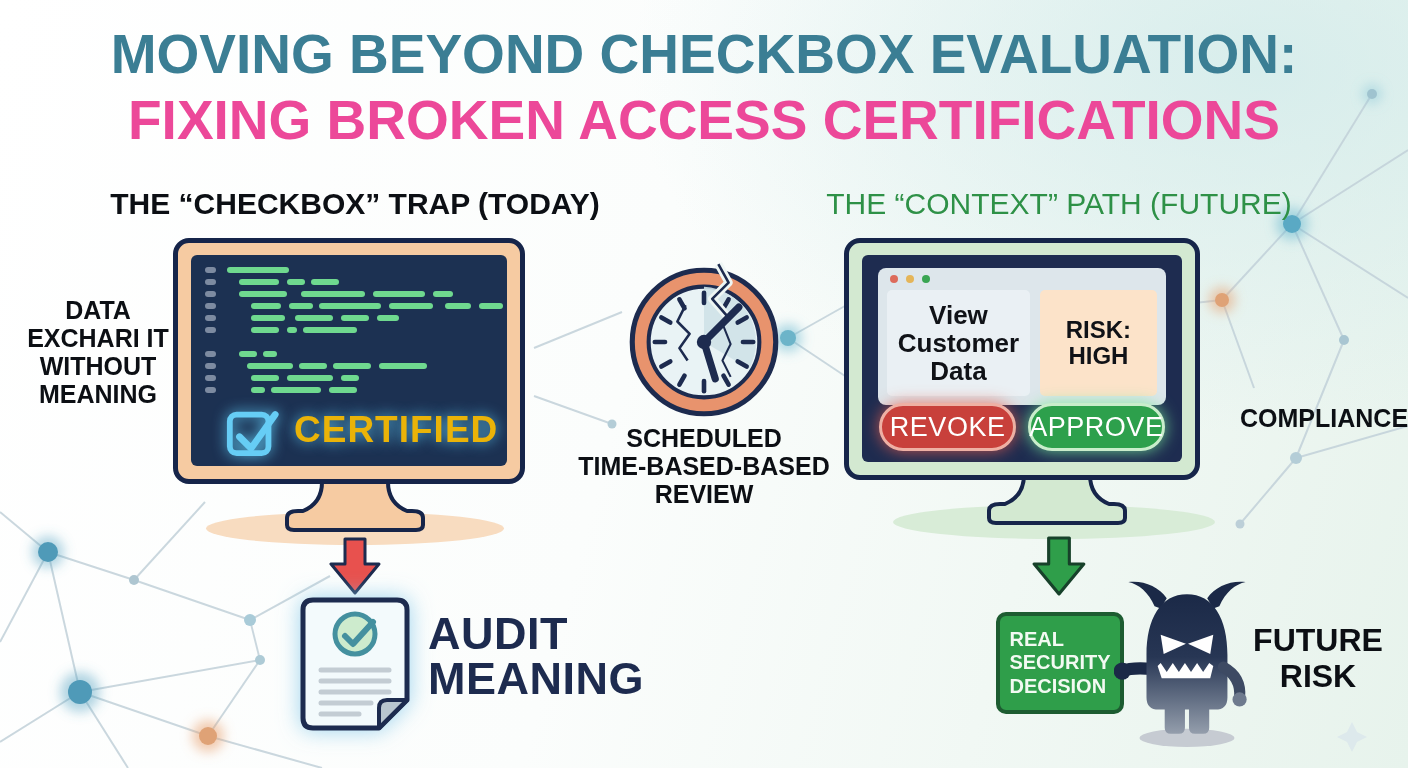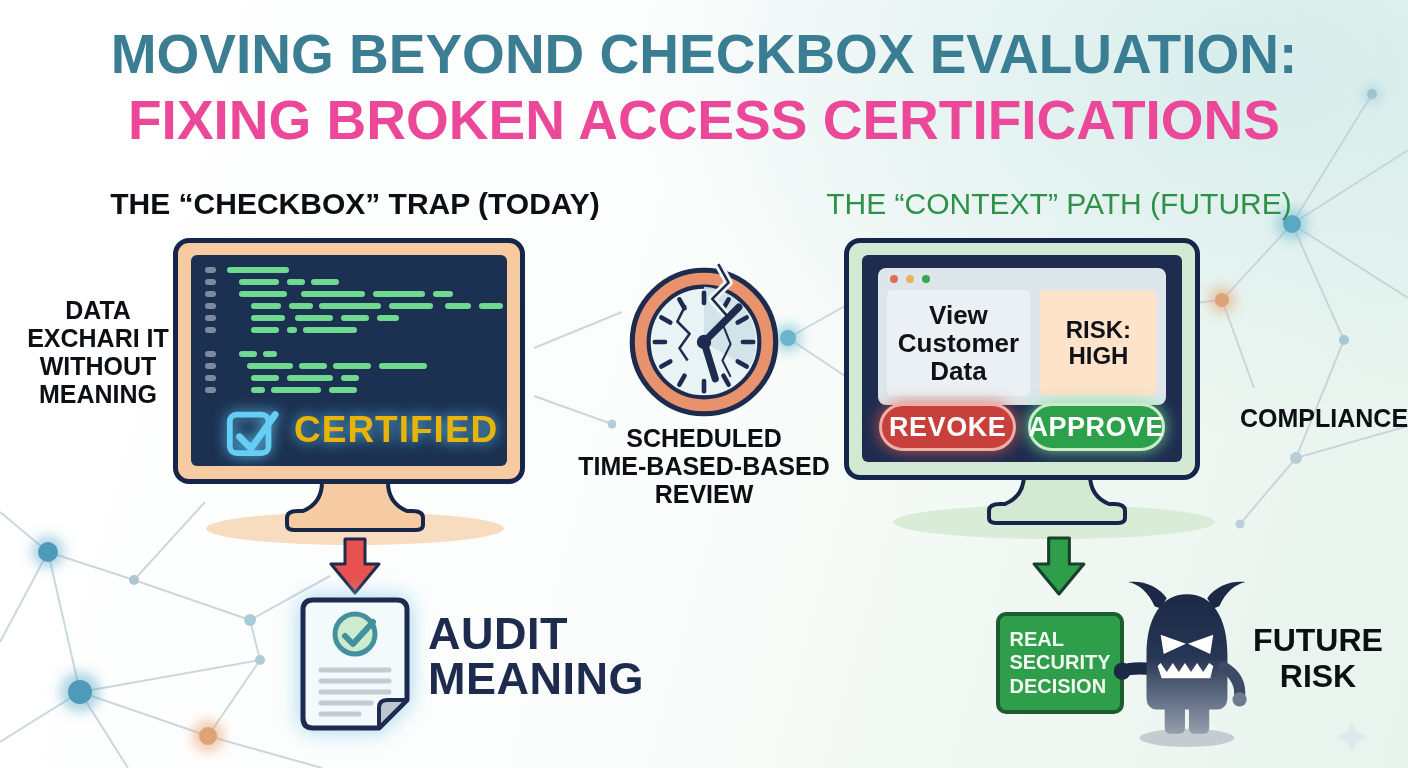--- a/index.html
+++ b/index.html
@@ -40,21 +40,21 @@
 
   .window{position:absolute;left:16px;top:13px;right:16px;height:137px;background:#dde6eb;border-radius:8px}
   .win-dots{position:absolute;left:12px;top:7px;display:flex;gap:8px}
   .dot{width:8px;height:8px;border-radius:50%}
   .win-body{position:absolute;left:9px;right:9px;top:22px;bottom:9px;display:flex;gap:10px}
   .card{border-radius:5px;display:flex;align-items:center;justify-content:center;text-align:center;font-weight:bold;color:#101217}
   .card-left{flex:1.22;background:#eaf0f4;font-size:26px;line-height:1.08}
   .card-right{flex:1;background:#fce3c9;font-size:24px;line-height:1.1}
 
   .btn-row{position:absolute;left:17px;right:17px;bottom:11px;height:48px;display:flex;justify-content:space-between}
-  .pill{width:48%;height:100%;border-radius:26px;display:flex;align-items:center;justify-content:center;color:#fff;font-size:27px;font-weight:bold;letter-spacing:.5px;cursor:default}
+  .pill{width:48%;height:100%;border-radius:26px;display:flex;align-items:center;justify-content:center;color:#fff;font-size:27px;font-weight:normal;letter-spacing:.5px;cursor:default}
   .pill-revoke{background:#c8403b;border:3px solid #eeb0a4;box-shadow:0 0 16px rgba(233,92,76,.8)}
   .pill-approve{background:#2da04c;border:3px solid #c9edcb;box-shadow:0 0 16px rgba(120,230,150,.85)}
 
   .shadow-ell{border-radius:50%}
   .sh-left{left:206px;top:512px;width:298px;height:33px;background:#f8dcc0}
   .sh-right{left:893px;top:505px;width:322px;height:34px;background:#d8ecd7}
 
   .caption-mid{left:556px;top:424px;width:296px;text-align:center;font-size:25px;font-weight:bold;color:#0c0f14;line-height:1.12}
   .evaluation{left:1240px;top:404px;width:160px;text-align:center;font-size:25px;font-weight:bold;color:#0c0f14}
 

